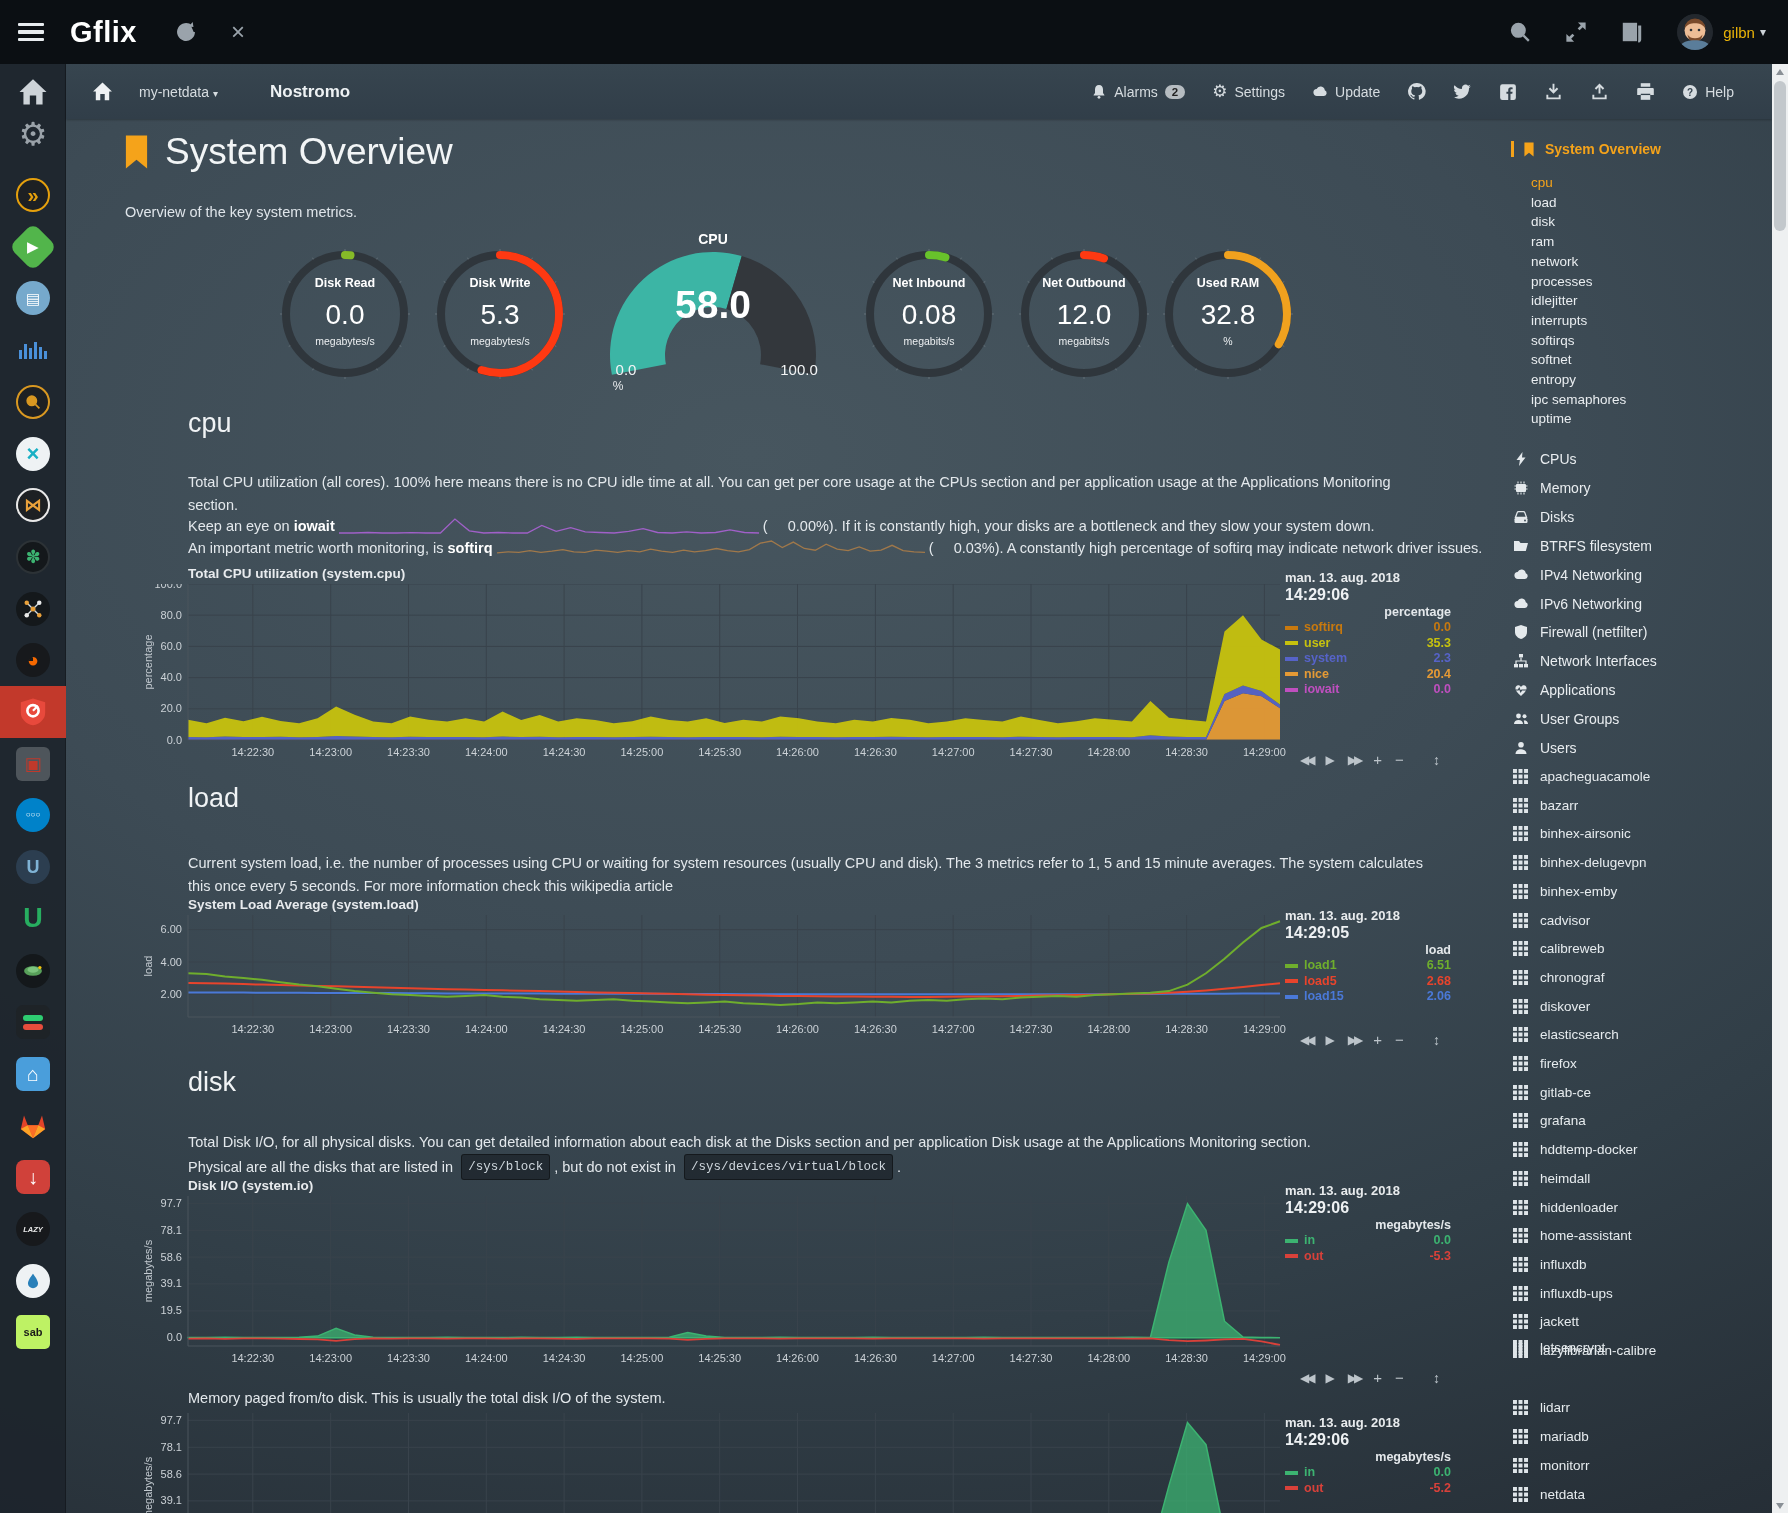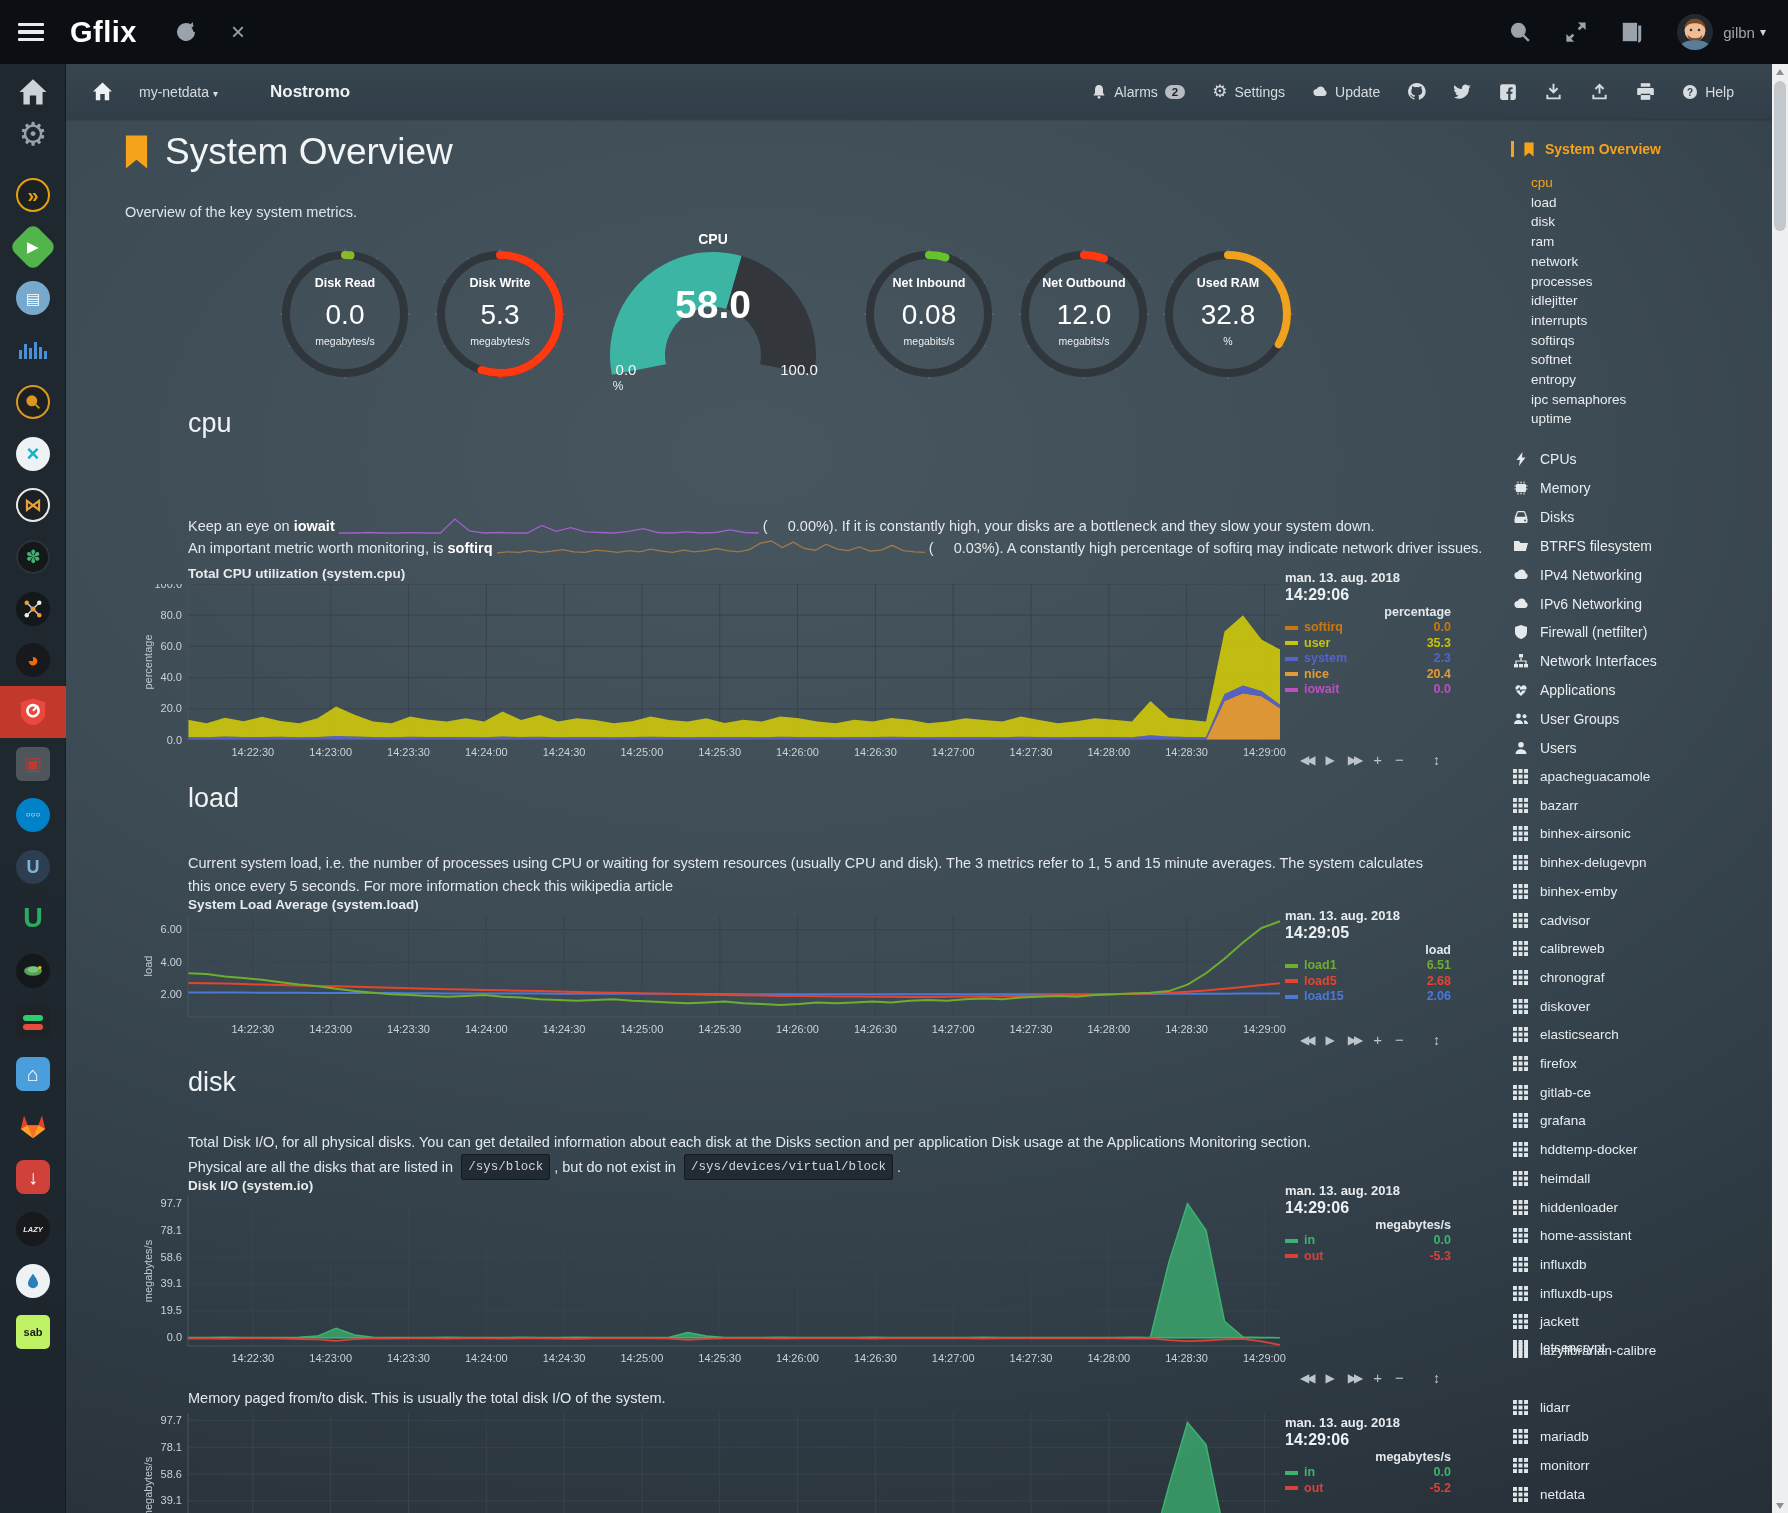--- a/index.html
+++ b/index.html
@@ -15,21 +15,21 @@
   
   .topbar { position:absolute; left:0; top:0; width:1788px; height:64px; background:#0b0f13; display:flex; align-items:center; z-index:30; }
   .hamburger { width:26px; height:18px; margin-left:18px; display:flex; flex-direction:column; justify-content:space-between; cursor:pointer; }
   .hamburger i { display:block; height:3.2px; background:#e8ecef; border-radius:1px; }
   .brand { margin-left:26px; font-size:29px; font-weight:bold; color:#fff; letter-spacing:.5px; }
   .tb-ico { width:22px; height:22px; color:#9aa3ab; margin-left:38px; cursor:pointer; }
   .tb-close { font-size:24px; color:#9aa3ab; margin-left:34px; cursor:pointer; line-height:22px; }
   .tb-right { margin-left:auto; display:flex; align-items:center; padding-right:16px; }
   .tb-right .tb-ico { margin-left:0; margin-right:34px; }
   .avatar { width:36px; height:36px; border-radius:50%; overflow:hidden; margin-right:10px; cursor:pointer; background:#1f2429; }
-  .tb-user { color:#a3a3a3; font-size:15px; cursor:pointer; }
+  .tb-user { color:#eab308; font-size:15px; cursor:pointer; }
   .tb-caret { color:#cdd3d8; font-size:12px; margin:0 6px 0 5px; cursor:pointer; }
 
   
   .leftbar { position:absolute; left:0; top:64px; bottom:0; width:66px; background:rgba(29,37,44,.93); border-right:1px solid rgba(0,0,0,.25); z-index:20; }
   .app { position:absolute; left:15px; width:36px; height:36px; display:flex; align-items:center; justify-content:center; cursor:pointer; }
   .app .circle { width:34px; height:34px; border-radius:50%; display:flex; align-items:center; justify-content:center; font-weight:bold; }
   .active-bg { position:absolute; left:0; width:66px; height:52px; background:#c2392b; }
 
   
   .navbar { position:absolute; left:66px; top:64px; width:1706px; height:55px; background:linear-gradient(#37454f,#313e49); display:flex; align-items:center; z-index:25; box-shadow:0 1px 2px rgba(0,0,0,.25); }
@@ -507,20 +507,21 @@
           <circle cx="67" cy="67" r="59" fill="none" stroke="rgba(46,51,56,0.9)" stroke-width="8"></circle>
           <circle cx="67" cy="67" r="59" fill="none" stroke="#f0a11e" stroke-width="8" stroke-linecap="round" stroke-dasharray="124.2 370.7" transform="rotate(-90 67 67)"></circle>
         </svg>
         <div class="g-label">Used RAM</div>
         <div class="g-value">32.8</div>
         <div class="g-unit">%</div>
       </div>
     </div>
 
   <div class="sec-head" style="top:289px">cpu</div>
+  <div class="sec-desc" style="top:352px;width:1215px">Total CPU utilization (all cores). 100% here means there is no CPU idle time at all. You can get per core usage at the CPUs section and per application usage at the Applications Monitoring section.</div>
   <div class="note" style="top:398px">
     <span>Keep an eye on </span><b>iowait</b><span>&nbsp;</span>
     <span id="spark-iowait"><svg width="420" height="18" style="display:inline-block;vertical-align:middle">
           <path d="M0 16.0 L14.5 16.0 L29.0 15.5 L43.4 16.0 L57.9 16.0 L72.4 15.7 L86.9 16.0 L101.4 16.0 L115.9 2.0 L130.3 13.8 L144.8 16.0 L159.3 15.5 L173.8 16.0 L188.3 16.0 L202.8 8.5 L217.2 14.4 L231.7 10.6 L246.2 14.9 L260.7 15.5 L275.2 16.0 L289.7 14.4 L304.1 11.7 L318.6 15.5 L333.1 16.0 L347.6 14.9 L362.1 16.0 L376.6 15.5 L391.0 12.8 L405.5 15.5 L420.0 16.0" fill="none" stroke="#a060c8" stroke-width="1.3"></path>
         </svg></span><span>&nbsp;</span>
     <span>(&nbsp;&nbsp;&nbsp;&nbsp;&nbsp;0.00%). If it is constantly high, your disks are a bottleneck and they slow your system down.</span>
   </div>
   <div class="note" style="top:420px">
     <span>An important metric worth monitoring, is </span><b>softirq</b><span>&nbsp;</span>
     <span id="spark-softirq"><svg width="428" height="18" style="display:inline-block;vertical-align:middle">

